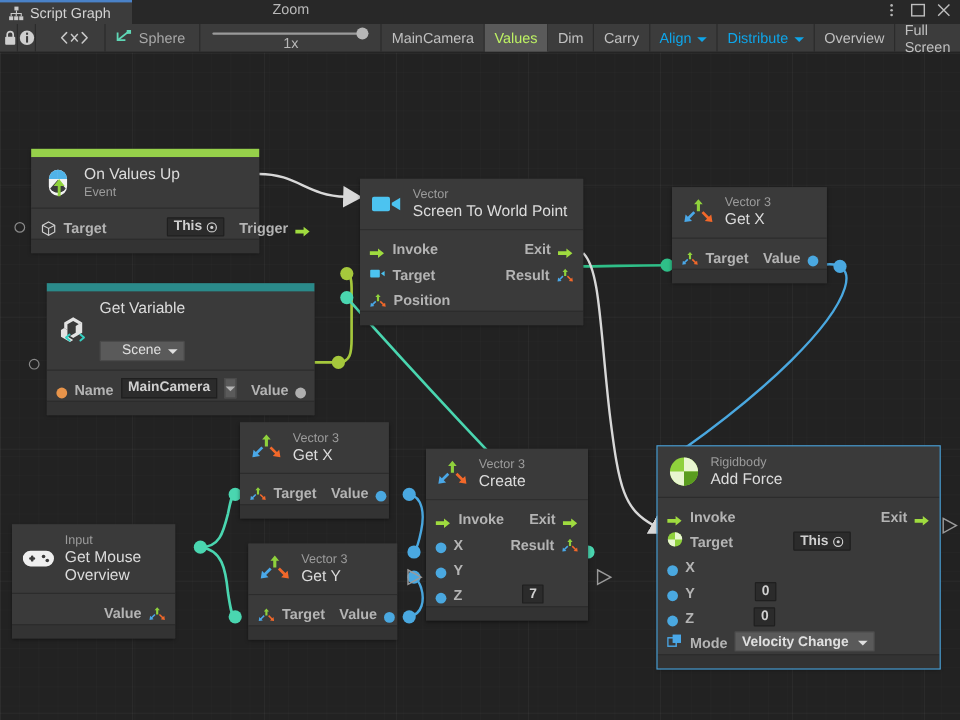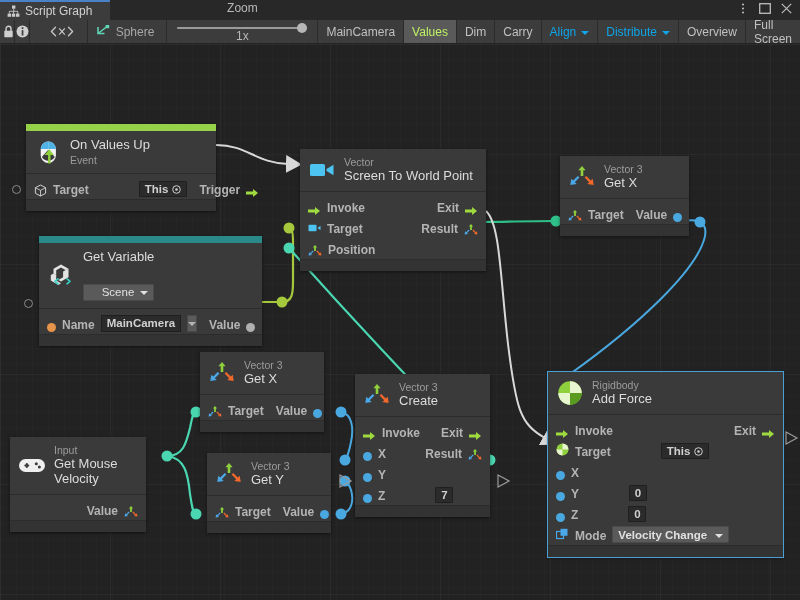--- a/index.html
+++ b/index.html
@@ -530,21 +530,21 @@
           <svg width="26" height="17" viewBox="0 0 26 17">
             <path d="M6.5 2h13a6.5 6.5 0 010 13H6.5a6.5 6.5 0 010-13z" fill="#efefef"></path>
             <rect x="5.3" y="7.4" width="5" height="2.1" rx="1" fill="#3a3a3a"></rect>
             <rect x="6.75" y="6" width="2.1" height="5" rx="1" fill="#3a3a3a"></rect>
             <circle cx="17.3" cy="6.8" r="1.5" fill="#3a3a3a"></circle>
             <circle cx="20.4" cy="10.1" r="1.5" fill="#3a3a3a"></circle>
           </svg>
         </span>
         <span class="node-titles">
           <span class="node-sub">Input</span>
-          <span class="node-title">Get Mouse Velocity</span>
+          <span class="node-title">Get Mouse Overview</span>
         </span>
       </div>
       <div class="node-body">
         <div class="row">
           <span class="spacer"></span>
           <span>Value</span>
           <span class="vec-glyph">
             <svg width="14" height="13" viewBox="0 0 14 13">
                 <path d="M7 1l2.2 2.6H7.9V7H6.1V3.6H4.8z" fill="#8fd13c"></path>
                 <path d="M5.6 7.6L3 10.1l1 1-3.4 .5.5-3.4 1 1 2.6-2.6z" fill="#4aa8e8"></path>

